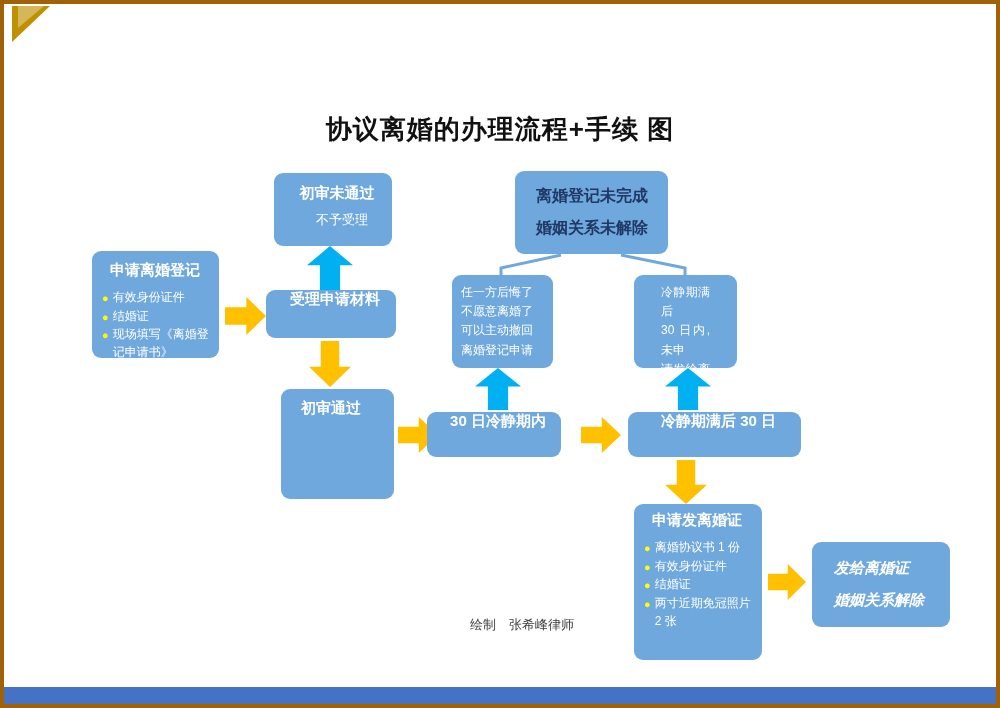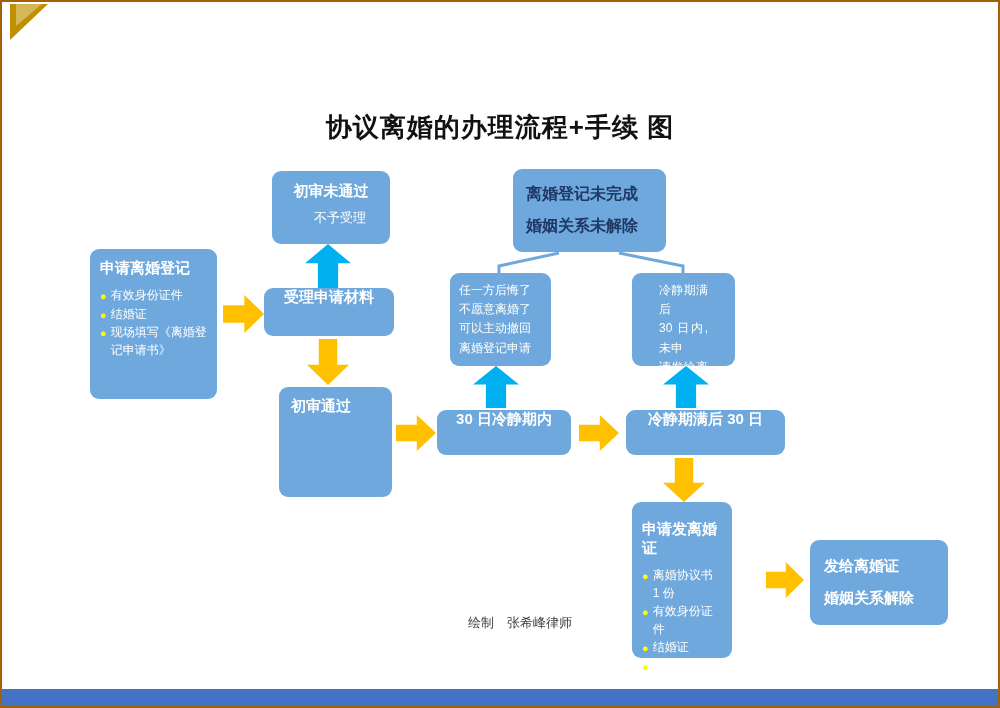--- a/index.html
+++ b/index.html
@@ -1,40 +1,40 @@
 <!DOCTYPE html>
 <html style="--box-blue: #6FA8DC; --arrow-gold: #FFC000; --arrow-cyan: #00B0F0; --bullet-yellow: #FFFF00; --note-yellow: #FFFF00; --dark-text: #1F3864; --footer-blue: #4472C4; --corner-gold: #BF9000;"><head>
 <meta charset="utf-8">
 <style>
   * { margin:0; padding:0; box-sizing:border-box; }
   body { background:#ffffff; font-family:"Liberation Sans", sans-serif; }
   .canvas {
     position:relative; width:1000px; height:708px; background:#fff;
-    border:2px solid #a16207; overflow:hidden;
+    border:4px solid #a16207; overflow:hidden;
   }
   
   .corner-fold {
     position:absolute; left:8px; top:2px; width:38px; height:36px;
     background: var(--corner-gold,#BF9000);
     clip-path: polygon(0 0, 100% 0, 0 100%);
   }
   .corner-fold-inner {
     position:absolute; left:14px; top:2px; width:26px; height:22px;
     background:#ffffff; clip-path: polygon(0 0, 100% 0, 0 100%);
     opacity:.35;
   }
   .page-title {
     position:absolute; left:0; right:0; top:108px; text-align:center;
     font-size:26px; font-weight:bold; color:#111; letter-spacing:1px;
   }
   .box {
     position:absolute; background: var(--box-blue,#6FA8DC);
     border-radius:9px; color:#fff;
   }
-  .box-title { font-weight:bold; font-size:15px; color:#fff; }
+  .box-title { font-weight:bold; font-size:15px; color:#fff;margin-left:8px; }
   .center { display:flex; justify-content:center; text-align:center; }
   .col-around { display:flex; flex-direction:column; justify-content:space-around; }
   .small-text { font-size:12px; line-height:1.6; color:#fff; white-space:pre-line; }
   .note-yellow { font-size:12px; line-height:1.55; color: var(--note-yellow,#FFFF00); white-space:pre-line; margin-top:8px; }
   .dark { color: var(--dark-text,#1F3864); }
   .bullets { list-style:none; margin-top:8px; }
   .bullet { display:flex; gap:4px; font-size:12px; line-height:1.5; color:#fff; }
   .bullet .dot { color: var(--bullet-yellow,#FFFF00); font-size:11px; padding-top:2px; flex:0 0 auto; }
   .arrow { position:absolute; }
   .arrow.right {
@@ -66,21 +66,21 @@
   <div class="corner-fold"></div>
   <div class="corner-fold-inner"></div>
 
   <div class="page-title">协议离婚的办理流程+手续 图</div>
 
   <svg class="connector" viewBox="0 0 1000 708">
     <polyline points="497,272 497,264 557,251"></polyline>
     <polyline points="681,272 681,264 617,251"></polyline>
   </svg>
 
-  <div class="box" style="left:88px; top:247px; width:127px; height:150px; padding:10px 10px;">
+  <div class="box" style="left:88px; top:247px; width:127px; height:107px; padding:10px 10px;">
     <div class="box-title">申请离婚登记</div>
     <ul class="bullets">
       <li class="bullet">
         <span class="dot">●</span>
         <span>有效身份证件</span>
       </li>
       <li class="bullet">
         <span class="dot">●</span>
         <span>结婚证</span>
       </li>
@@ -105,21 +105,21 @@
   </div>
 
   <div class="arrow down" style="left:305px; top:337px; width:42px; height:46px;"></div>
 
   <div class="box" style="left:277px; top:385px; width:113px; height:110px; padding:10px 12px;border-radius:9px;">
     <div class="box-title">初审通过</div>
   </div>
 
   <div class="arrow right" style="left:394px; top:413px; width:40px; height:36px;"></div>
 
-  <div class="box center" style="left:435px; top:408px; width:134px; height:45px;">
+  <div class="box center" style="left:423px; top:408px; width:134px; height:45px;">
     <div class="box-title">30 日冷静期内</div>
   </div>
 
   <div class="arrow up" style="left:471px; top:364px; width:46px; height:42px;"></div>
 
   <div class="box col-around" style="left:511px; top:167px; width:153px; height:83px; padding:10px 13px;">
     <div class="box-title dark" style="font-size:16px;">离婚登记未完成</div>
     <div class="box-title dark" style="font-size:16px;">婚姻关系未解除</div>
   </div>
 
@@ -132,29 +132,29 @@
 
   <div class="box" style="left:630px; top:271px; width:103px; height:93px; padding:8px 27px;">
     <div class="small-text justify">冷静期满后
 30 日内, 未申
 请发给离婚证
 视为撤回申请</div>
   </div>
 
   <div class="arrow right" style="left:577px; top:413px; width:40px; height:36px;"></div>
 
-  <div class="box center" style="left:624px; top:408px; width:159px; height:45px;">
+  <div class="box center" style="left:624px; top:408px; width:173px; height:45px;">
     <div class="box-title">冷静期满后 30 日</div>
   </div>
 
   <div class="arrow up" style="left:661px; top:364px; width:46px; height:42px;"></div>
 
   <div class="arrow down" style="left:661px; top:456px; width:42px; height:44px;"></div>
 
-  <div class="box" style="left:630px; top:500px; width:100px; height:156px; padding:18px 10px;">
+  <div class="box" style="left:630px; top:500px; width:128px; height:156px; padding:7px 10px;">
     <div class="box-title">申请发离婚证</div>
     <ul class="bullets">
       <li class="bullet">
         <span class="dot">●</span>
         <span>离婚协议书 1 份</span>
       </li>
       <li class="bullet">
         <span class="dot">●</span>
         <span>有效身份证件</span>
       </li>
@@ -164,21 +164,21 @@
       </li>
       <li class="bullet">
         <span class="dot">●</span>
         <span>两寸近期免冠照片 2 张</span>
       </li>
     </ul>
   </div>
 
   <div class="arrow right" style="left:764px; top:560px; width:38px; height:36px;"></div>
 
-  <div class="box col-around" style="left:808px; top:538px; width:138px; height:85px; padding:11px 14px;">
+  <div class="box col-around" style="left:808px; top:538px; width:138px; height:85px; padding:11px 14px;font-style:italic;">
     <div class="box-title">发给离婚证</div>
     <div class="box-title">婚姻关系解除</div>
   </div>
 
   <div class="credit">绘制　张希峰律师</div>
 
   <div class="footer-bar"></div>
 
 </div>
 

